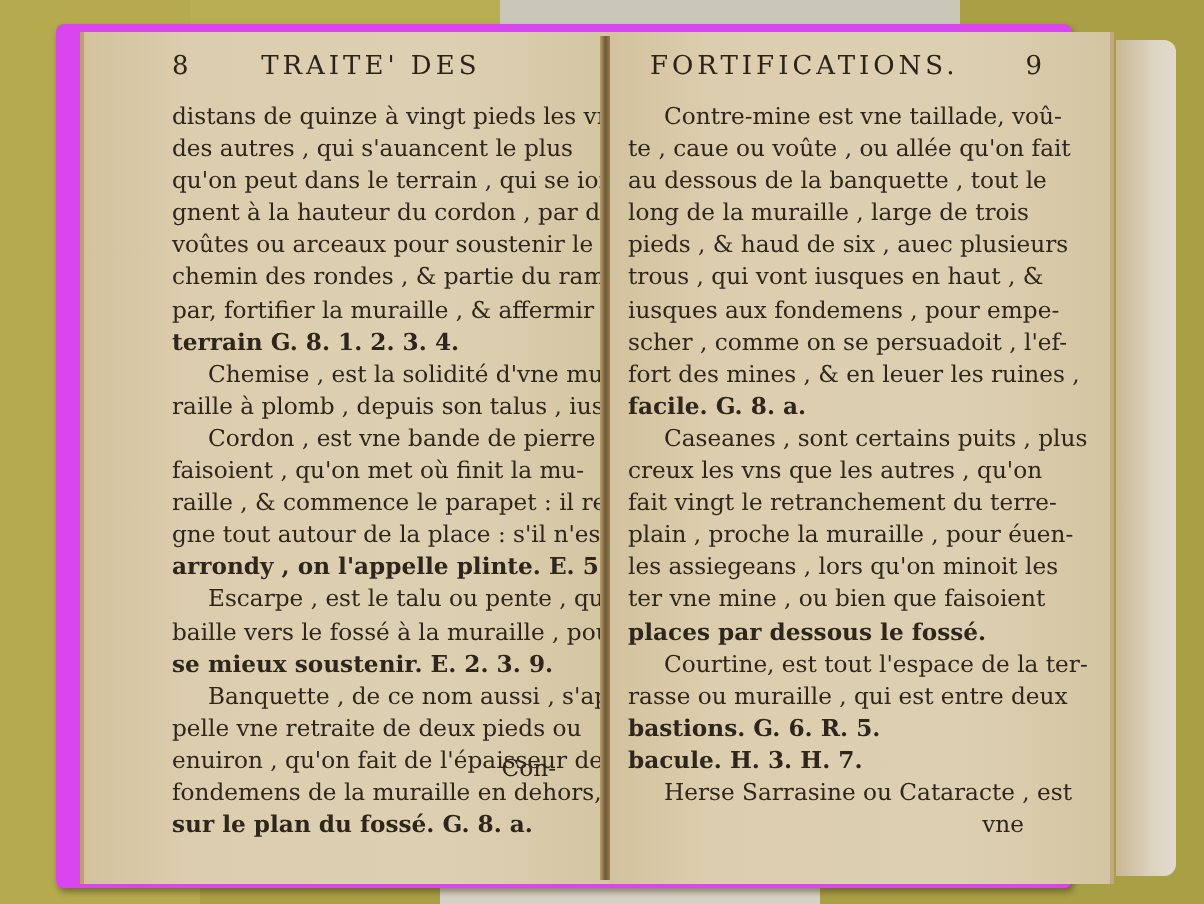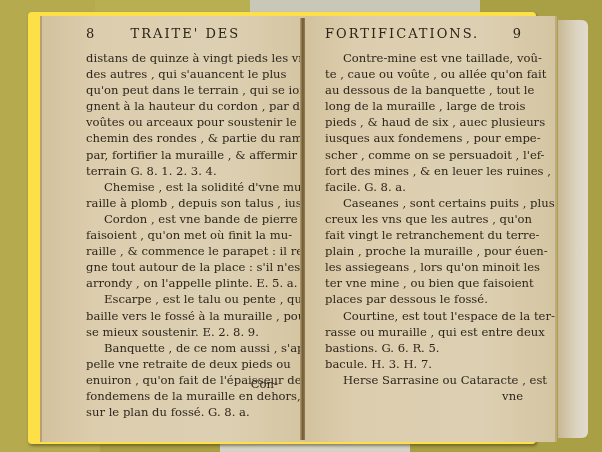--- a/index.html
+++ b/index.html
@@ -7,21 +7,21 @@
     width: 602px; height: 452px; overflow: hidden; position: relative;
     background: #a99f44;
     font-family: "DejaVu Serif", "Liberation Serif", serif;
   }
   .bg-left { position: absolute; left: 0; top: 0; width: 100px; height: 452px; background: #b5ab4e; }
   .bg-topstrip { position: absolute; left: 95px; top: 0; width: 180px; height: 14px; background: #b8ae52; }
   .bg-topright { position: absolute; left: 250px; top: 0; width: 230px; height: 14px; background: #c9c8b8; }
   .bg-bottom-paper { position: absolute; left: 220px; top: 440px; width: 190px; height: 12px; background: #d6d3c6; }
   .book {
     position: absolute; left: 28px; top: 12px; width: 508px; height: 432px;
-    background: #fde047; border-radius: 4px;
+    background: #d946ef; border-radius: 4px;
     box-shadow: 1px 2px 3px rgba(60,50,20,0.5);
   }
   .page {
     position: absolute; top: 4px; height: 426px;
     background: linear-gradient(90deg, #d3c29d 0%, #dccdae 20%, #ddd0b2 70%, #d4c5a2 100%);
   }
   .page-left { left: 12px; width: 263px; border-left: 2px solid #b89f74; }
   .page-right { left: 277px; width: 250px; border-right: 2px solid #c0a97f; }
   .gutter {
     position: absolute; left: 272px; top: 6px; width: 6px; height: 422px;
@@ -34,21 +34,21 @@
   }
   .header {
     position: absolute; top: 0; height: 18px;
     font-size: 13px; letter-spacing: 2px; color: #2c241a; white-space: nowrap;
   }
   .text-block {
     position: absolute; font-size: 11.6px; line-height: 16.1px; color: #2e261c;
   }
   .line { white-space: nowrap; display: block; text-align: justify; text-align-last: justify; }
   .line.indent { padding-left: 18px; }
-  .line.left-end { text-align-last: left; }
+  .line.left-end { text-align-last: left; font-weight: bold; }
   .line.right { text-align: right; text-align-last: right; }
 </style>
 </head>
 <body>
 
 <div class="bg-left"></div>
 <div class="bg-topstrip"></div>
 <div class="bg-topright"></div>
 <div class="bg-bottom-paper"></div>
 
@@ -72,45 +72,46 @@
         <span class="line left-end">terrain G. 8. 1. 2. 3. 4.</span>
         <span class="line indent">Chemise , est la solidité d'vne mu-</span>
         <span class="line">raille à plomb , depuis son talus , ius-</span>
         <span class="line indent">Cordon , est vne bande de pierre</span>
         <span class="line">faisoient , qu'on met où finit la mu-</span>
         <span class="line">raille , &amp; commence le parapet : il re-</span>
         <span class="line">gne tout autour de la place : s'il n'est</span>
         <span class="line left-end">arrondy , on l'appelle plinte. E. 5. a.</span>
         <span class="line indent">Escarpe , est le talu ou pente , qu'on</span>
         <span class="line">baille vers le fossé à la muraille , pour</span>
-        <span class="line left-end">se mieux soustenir. E. 2. 8. 9.</span>
+        <span class="line left-end">se mieux soustenir. E. 2. 3. 9.</span>
         <span class="line indent">Banquette , de ce nom aussi , s'ap-</span>
         <span class="line">pelle vne retraite de deux pieds ou</span>
         <span class="line">enuiron , qu'on fait de l'épaisseur des</span>
         <span class="line">fondemens de la muraille en dehors,</span>
         <span class="line left-end">sur le plan du fossé. G. 8. a.</span>
       </div>
     <div class="text-block" style="left:44px; top:360px; width:192px;">
       <span class="line right">Con-</span>
     </div>
   </div>
 
   <div class="gutter"></div>
 
   <div class="page page-right">
     <div class="header" style="left:20px; top:10px; width:198px;">
       <span>FORTIFICATIONS.</span>
       <span style="float:right">9</span>
     </div>
-    <div class="text-block" id="right-lines" style="left:20px; top:34px; width:198px;">
+    <div class="text-block" id="right-lines" style="left:9px; top:34px; width:198px;">
         <span class="line indent">Contre-mine est vne taillade, voû-</span>
         <span class="line">te , caue ou voûte , ou allée qu'on fait</span>
         <span class="line">au dessous de la banquette , tout le</span>
         <span class="line">long de la muraille , large de trois</span>
         <span class="line">pieds , &amp; haud de six , auec plusieurs</span>
+        <span class="line">trous , qui vont iusques en haut , &amp;</span>
         <span class="line">iusques aux fondemens , pour empe-</span>
         <span class="line">scher , comme on se persuadoit , l'ef-</span>
         <span class="line">fort des mines , &amp; en leuer les ruines ,</span>
         <span class="line left-end">facile. G. 8. a.</span>
         <span class="line indent">Caseanes , sont certains puits , plus</span>
         <span class="line">creux les vns que les autres , qu'on</span>
         <span class="line">fait vingt le retranchement du terre-</span>
         <span class="line">plain , proche la muraille , pour éuen-</span>
         <span class="line">les assiegeans , lors qu'on minoit les</span>
         <span class="line">ter vne mine , ou bien que faisoient</span>

